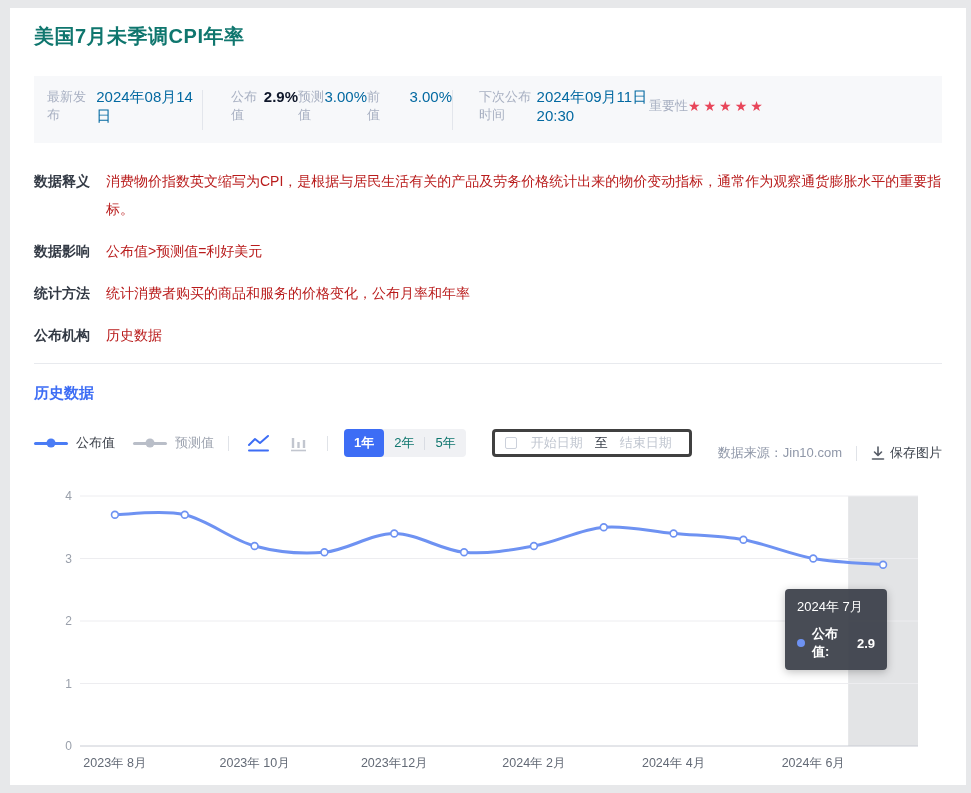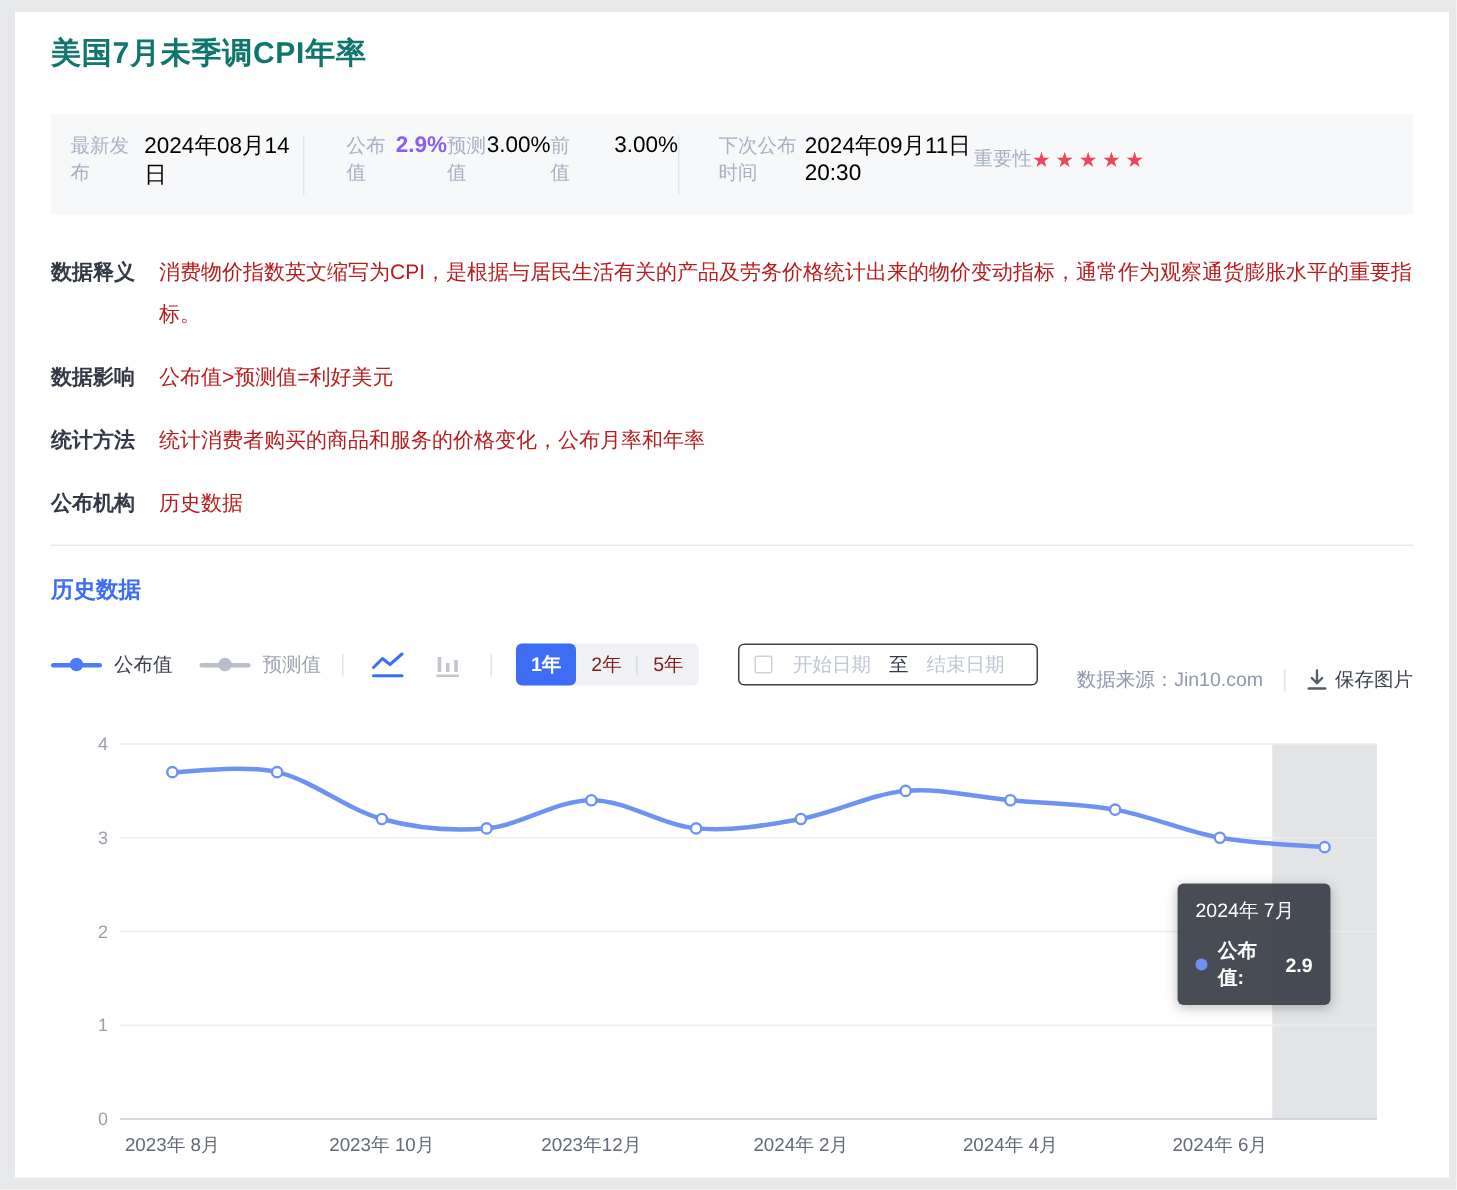--- a/index.html
+++ b/index.html
@@ -5,22 +5,22 @@
   * { margin:0; padding:0; box-sizing:border-box; }
   html,body { width:971px; height:793px; }
   body { background:#e7e8ea; font-family:"Liberation Sans","DejaVu Sans",sans-serif; color:#2f3440; overflow:hidden; }
   .card { position:absolute; left:10px; top:8px; width:956px; height:777px; background:#fff; padding:0 24px; }
 
   h1.title { margin-top:14px; font-size:20px; line-height:28px; font-weight:bold; color:#0f766e; letter-spacing:.5px; }
 
   .summary-bar { margin-top:26px; background:#f7f8fa; height:67px; display:flex; align-items:center; padding:0 13px; }
   .sum-item { display:flex; flex-direction:row; }
   .sum-label { font-size:13px; color:#a8b0c2; margin-bottom:7px; }
-  .sum-value { font-size:15px; color:#000000; }
-  .sum-value.blue { color:#8b5cf6; font-weight:bold; }
+  .sum-value { font-size:15px; color:#0369a1; }
+  .sum-value.blue { color:#0f172a; font-weight:bold; }
   .v-div { width:1px; height:40px; background:#e3e6ec; }
   .w-latest{width:155px;} .w-pub{margin-left:28px;width:67px;} .w-fc{width:69px;} .w-prev{width:85px;gap:28px;}
   .w-next{margin-left:26px;width:170px;} .w-freq{width:82px;}
   .stars { font-size:14px; color:#e8465a; letter-spacing:3px; line-height:18px; }
 
   .details { margin-top:24px; }
   .detail-row { display:flex; margin-bottom:14px; }
   .detail-label { width:72px; flex:0 0 72px; font-size:14px; font-weight:bold; color:#333a45; line-height:28px; }
   .detail-text { flex:1; font-size:14px; color:#b91c1c; line-height:28px; }
 
@@ -31,25 +31,25 @@
   .legend-item { display:flex; align-items:center; cursor:pointer; }
   .lmark { position:relative; width:34px; height:3px; border-radius:2px; background:#4a7cf5; }
   .lmark .ldot { position:absolute; left:50%; top:50%; transform:translate(-50%,-50%); width:9px; height:9px; border-radius:50%; background:#4a7cf5; }
   .lmark.gray, .lmark.gray .ldot { background:#b9bec8; }
   .legend-label { margin-left:8px; font-size:13px; color:#3a3f48; }
   .legend-label.gray { color:#9ea4b0; }
   .c-div { width:1px; height:15px; background:#e0e3e8; margin:0 14px; }
   .chart-type-btn { display:flex; align-items:center; justify-content:center; width:30px; height:24px; cursor:pointer; }
 
   .tab-group { display:flex; align-items:center; background:#f0f1f4; border-radius:4px; height:28px; margin-left:2px; }
-  .tab { height:28px; display:flex; align-items:center; justify-content:center; font-size:13px; color:#7f1d1d; padding:0 10px; cursor:pointer; border-radius:4px; }
+  .tab { height:28px; display:flex; align-items:center; justify-content:center; font-size:13px; color:#0f766e; padding:0 10px; cursor:pointer; border-radius:4px; }
   .tab.active { background:#3d6df5; color:#fff; font-weight:bold; min-width:38px; }
   .tab-div { width:1px; height:13px; background:#d9dce3; }
 
-  .date-box { margin-left:26px; width:200px; height:28px; border:1px solid #404040; border-radius:4px; display:flex; align-items:center; padding:0 10px; font-size:13px; cursor:pointer; }
+  .date-box { margin-left:26px; width:200px; height:28px; border:3px solid #404040; border-radius:4px; display:flex; align-items:center; padding:0 10px; font-size:13px; cursor:pointer; }
   .cal-icon { width:12px; height:12px; border:1px solid #ccd1db; border-radius:2px; margin-right:14px; }
   .ph { color:#c0c6d0; }
   .date-to { color:#333a45; margin:0 12px; }
 
   .ctrl-right { margin-left:auto; display:flex; align-items:center;margin-top:20px; }
   .source-text { font-size:13px; color:#8f97a8; }
   .save-btn { display:flex; align-items:center; font-size:13px; color:#3c424c; cursor:pointer; }
   .save-btn svg { margin-right:5px; }
 
   .chart-wrap { position:relative; margin-top:14px; height:320px; }

